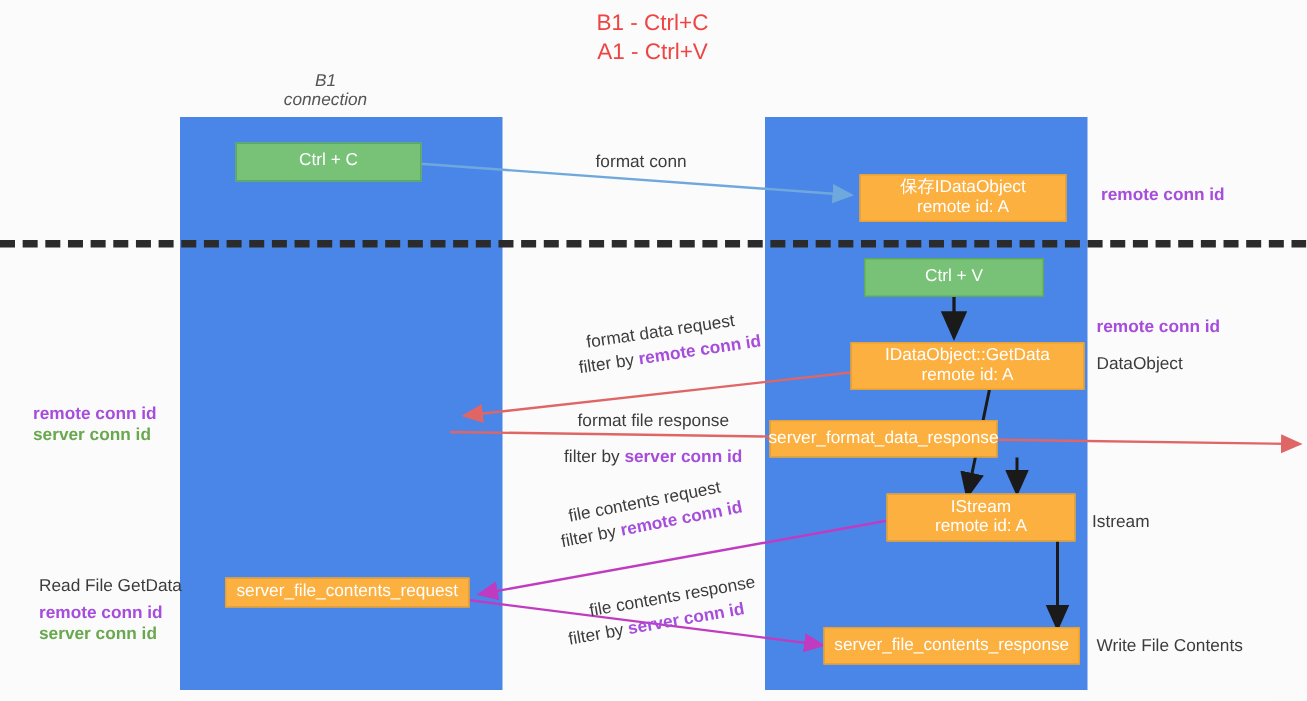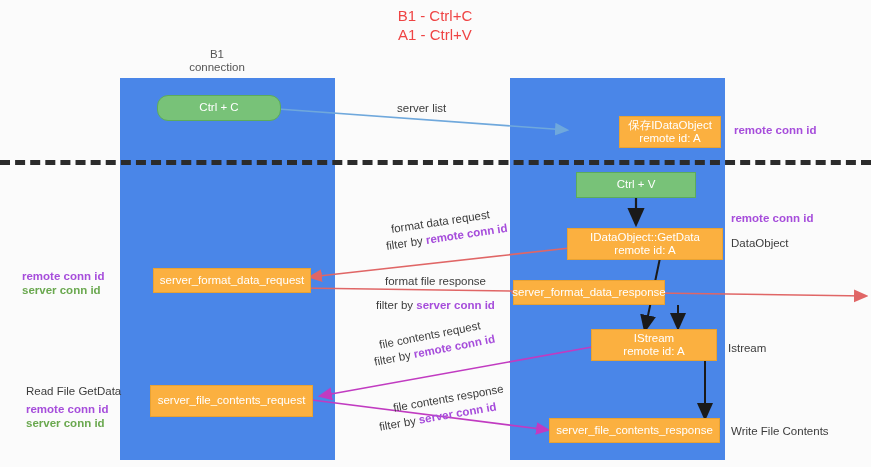--- a/index.html
+++ b/index.html
@@ -23,20 +23,21 @@
     position: absolute;
     background: #4a86e8;
   }
   .lane-header {
     position: absolute;
     text-align: center;
     color: #555555;
     font-size: 11.5px;
     line-height: 13px;
     white-space: pre-line;
+    font-style: italic;
   }
 
   
   .title {
     position: absolute;
     text-align: center;
     color: #ef4444;
     font-size: 15px;
     line-height: 19px;
     white-space: pre-line;
@@ -139,42 +140,41 @@
 
     <line x1="312" y1="400" x2="548" y2="430" stroke="#c13bc1" stroke-width="1.6" marker-end="url(#ah-magenta)"></line>
 
     <line x1="705" y1="360" x2="705" y2="418" stroke="#1a1a1a" stroke-width="2" marker-end="url(#ah-black)"></line>
 
     <line x1="678" y1="305" x2="678" y2="328" stroke="#1a1a1a" stroke-width="2" marker-end="url(#ah-black)"></line>
   </svg>
 
   <div class="dashed-sep" style="top:160px;"></div>
 
-  <div class="node green" style="left:157px; top:95px; width:124px; height:26px;border-radius:11px;">Ctrl + C</div>
+  <div class="node green" style="left:157px; top:95px; width:124px; height:26px;">Ctrl + C</div>
 
-  <div class="node orange" style="left:573px; top:116px; width:102px; height:32px;margin-left:46px;">保存IDataObject
+  <div class="node orange" style="left:573px; top:116px; width:138px; height:32px;">保存IDataObject
 remote id: A</div>
 
   <div class="node green" style="left:576px; top:172px; width:120px; height:26px;">Ctrl + V</div>
 
   <div class="node orange" style="left:567px; top:228px; width:156px; height:32px;">IDataObject::GetData
 remote id: A</div>
 
-  <div class="node orange" style="left:153px; top:268px; width:158px; height:25px;">server_format_data_request</div>
 
   <div class="node orange" style="left:513px; top:280px; width:152px; height:25px;">server_format_data_response</div>
 
   <div class="node orange" style="left:591px; top:329px; width:126px; height:32px;">IStream
 remote id: A</div>
 
-  <div class="node orange" style="left:150px; top:385px; width:163px; height:32px;">server_file_contents_request</div>
+  <div class="node orange" style="left:150px; top:385px; width:163px; height:20px;">server_file_contents_request</div>
 
   <div class="node orange" style="left:549px; top:418px; width:171px; height:25px;">server_file_contents_response</div>
 
-  <div class="lbl" style="left:397px; top:101px;">server list</div>
+  <div class="lbl" style="left:397px; top:101px;">format conn</div>
 
   <div class="lbl rot-a" style="left:390px; top:222px;">format data request</div>
   <div class="lbl rot-a" style="left:385px; top:239px;"><span>filter by </span><span class="purple">remote conn id</span></div>
 
   <div class="lbl" style="left:385px; top:274px;">format file response</div>
   <div class="lbl" style="left:376px; top:298px;"><span>filter by </span><span class="purple">server conn id</span></div>
 
   <div class="lbl rot-b" style="left:378px; top:338px;">file contents request</div>
   <div class="lbl rot-b" style="left:373px; top:355px;"><span>filter by </span><span class="purple">remote conn id</span></div>
 

